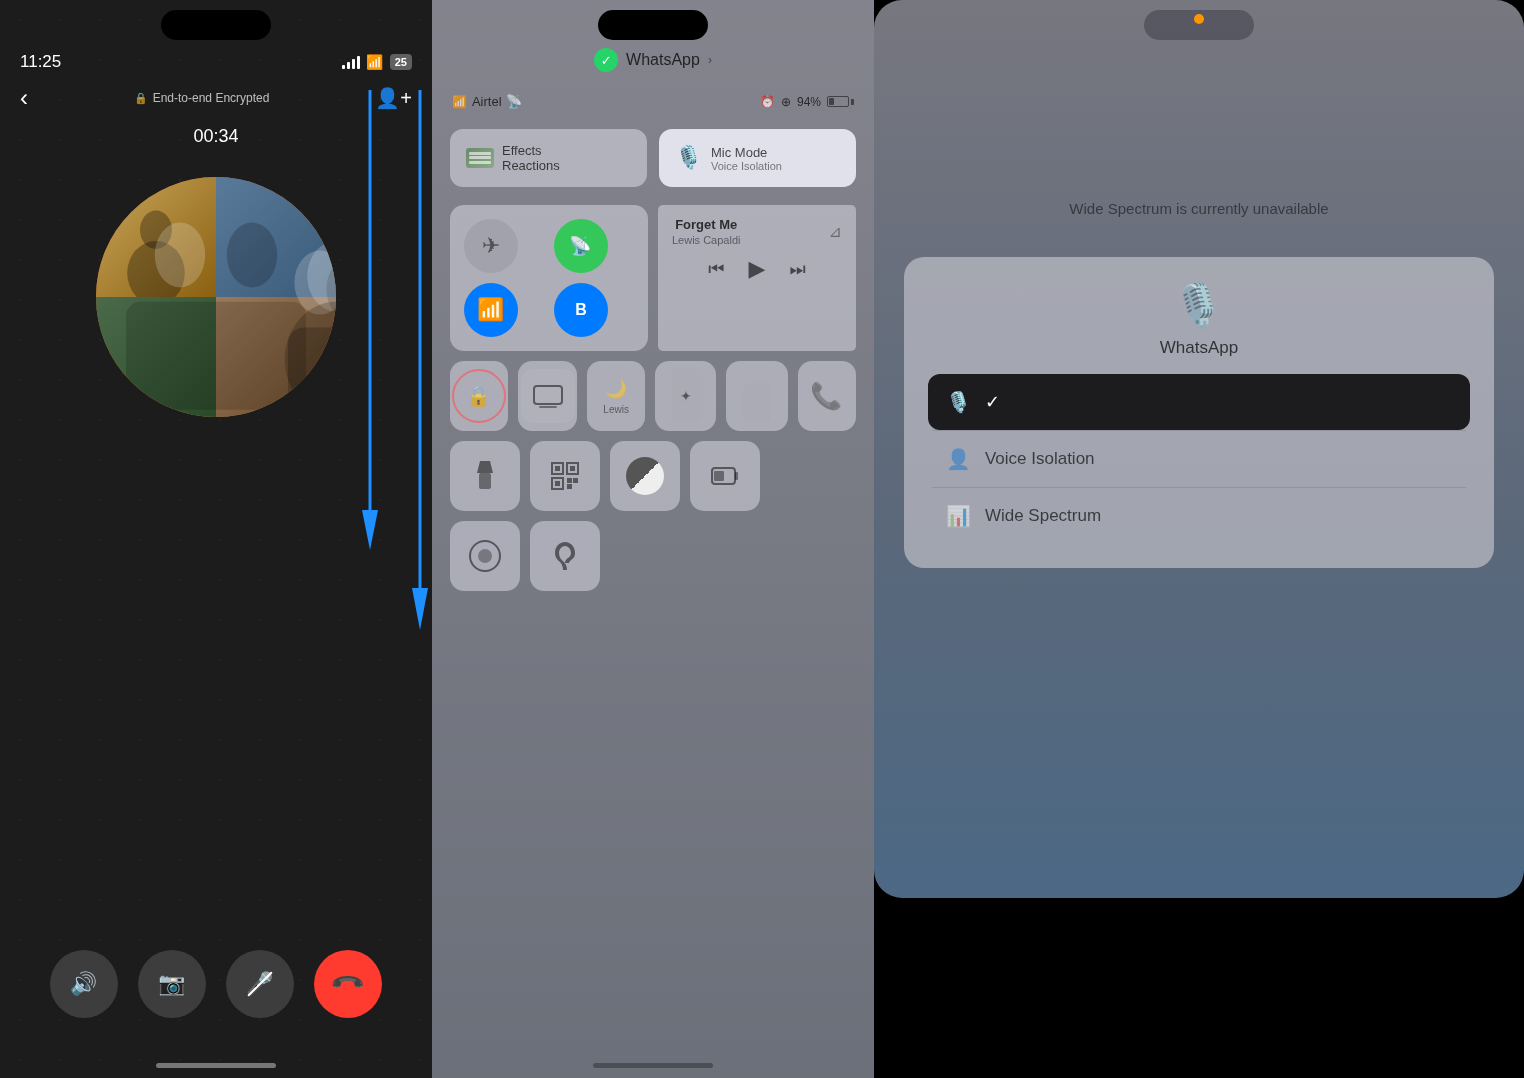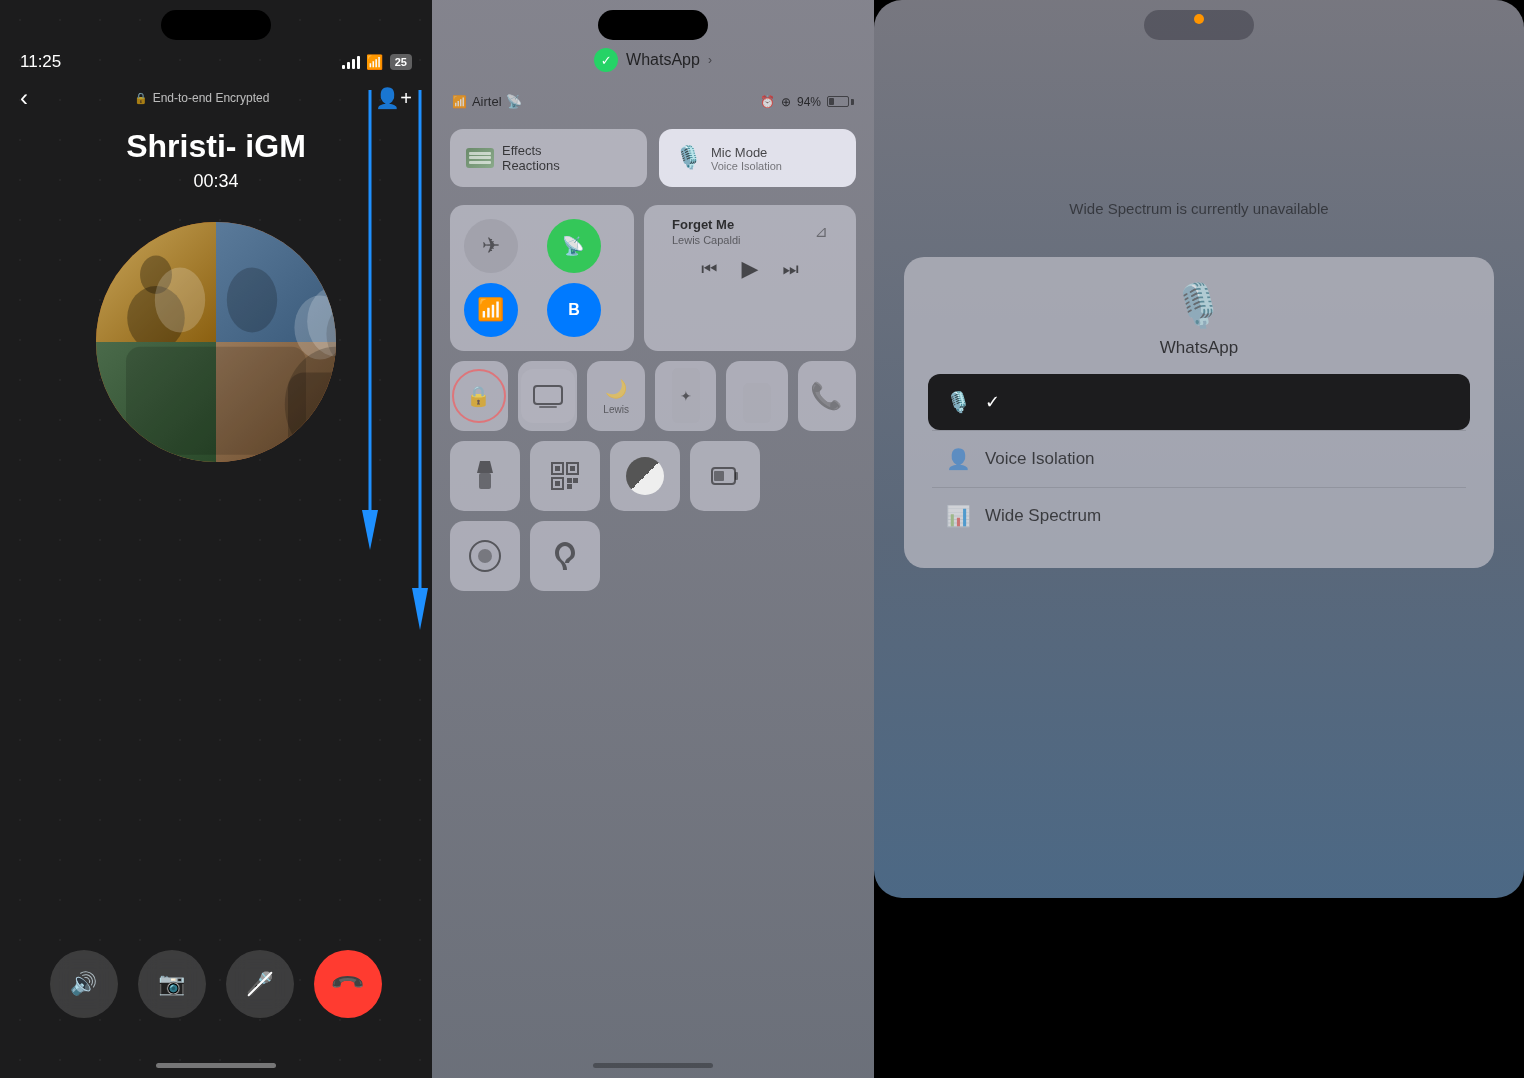--- a/index.html
+++ b/index.html
@@ -418,22 +418,23 @@
       color: white;
     }
 
     .conn-btn.active-blue2 {
       background: #007AFF;
       color: white;
     }
 
     .music-box {
       background: rgba(200,200,210,0.65);
-      border-radius: 14px;
-      padding: 12px 28px;
+      border-radius: 5px;
+      padding: 12px 14px;
+      text-align: center;
     }
 
     .music-title {
       font-size: 13px;
       font-weight: 600;
       color: rgba(0,0,0,0.75);
     }
 
     .music-artist {
       font-size: 11px;
@@ -762,21 +763,20 @@
 
   <div class="call-header">
     <span class="back-btn">‹</span>
     <div class="encryption-label">
       <span class="lock-icon">🔒</span>
       <span>End-to-end Encrypted</span>
     </div>
     <span class="add-person-btn">👤+</span>
   </div>
 
-  <div class="caller-name">Shristi- iGM</div>
 
   <div class="call-duration">00:34</div>
 
   <div class="avatar-container">
     <div class="avatar-circle">
       <div class="avatar-collage">
         <div class="collage-cell" style="background: linear-gradient(135deg, #c8a55a, #8B6010); position:relative; overflow:hidden;">
 
           <svg viewBox="0 0 60 60" style="position:absolute;bottom:0;width:100%;height:80%;">
             <ellipse cx="30" cy="18" rx="10" ry="12" fill="rgba(0,0,0,0.3)"></ellipse>

